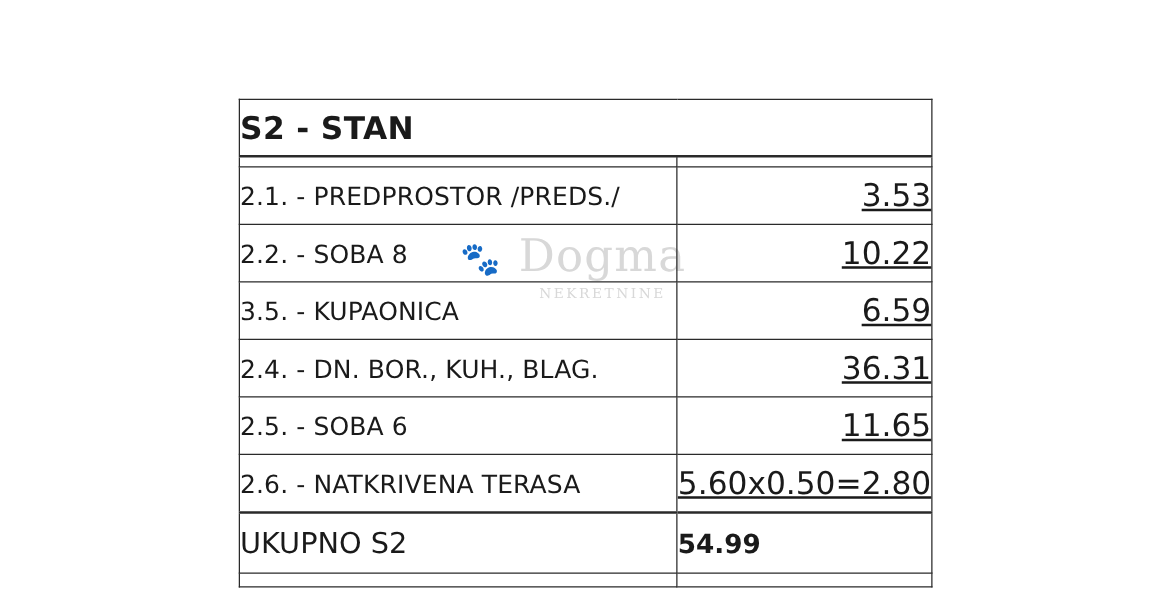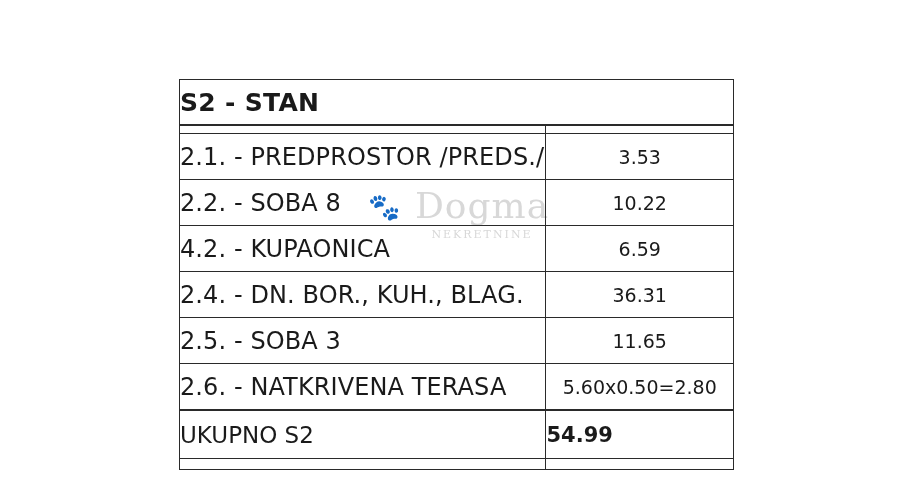--- a/index.html
+++ b/index.html
@@ -54,21 +54,21 @@
   .watermark .wm-paw {
     position: absolute;
     left: -14px;
     top: 6px;
     font-size: 26px;
     color: #dedede;
   }
 
   .table-wrap {
     position: absolute;
-    left: 179px;
+    left: 191px;
     top: 79px;
     width: 555px;
     z-index: 2;
   }
 
   table.area-table {
     border-collapse: collapse;
     width: 555px;
     background: transparent;
   }
@@ -95,28 +95,29 @@
     height: 7px;
     border-top: none;
     border-bottom: 1px solid #2a2a2a;
   }
   tr.spacer-row td.no-line {
     border-top: none;
   }
 
   tr.item-row td {
     height: 45px;
-    font-size: 24px;
+    font-size: 20px;
   }
   tr.item-row td.label {
     letter-spacing: 0.1px;
   }
   tr.item-row td.value {
-    text-align: center;
-    font-size: 19px;
+    text-align: right;
+    font-size: 25px;
+    text-decoration: underline;
   }
 
   tr.total-row td {
     height: 47px;
     font-size: 23px;
     font-weight: normal;
     border-top-width: 2px;
   }
   tr.total-row td.value {
     text-align: left;
@@ -156,29 +157,29 @@
 
         <tr class="item-row">
           <td class="col-label label cell-pad-left">2.1. - PREDPROSTOR /PREDS./</td>
           <td class="col-value value">3.53</td>
         </tr>
         <tr class="item-row">
           <td class="col-label label cell-pad-left">2.2. - SOBA 8</td>
           <td class="col-value value">10.22</td>
         </tr>
         <tr class="item-row">
-          <td class="col-label label cell-pad-left">4.2. - KUPAONICA</td>
+          <td class="col-label label cell-pad-left">3.5. - KUPAONICA</td>
           <td class="col-value value">6.59</td>
         </tr>
         <tr class="item-row">
           <td class="col-label label cell-pad-left">2.4. - DN. BOR., KUH., BLAG.</td>
           <td class="col-value value">36.31</td>
         </tr>
         <tr class="item-row">
-          <td class="col-label label cell-pad-left">2.5. - SOBA 3</td>
+          <td class="col-label label cell-pad-left">2.5. - SOBA 6</td>
           <td class="col-value value">11.65</td>
         </tr>
         <tr class="item-row">
           <td class="col-label label cell-pad-left">2.6. - NATKRIVENA TERASA</td>
           <td class="col-value value">5.60x0.50=2.80</td>
         </tr>
 
         <tr class="total-row">
           <td class="col-label cell-pad-left">UKUPNO S2</td>
           <td class="col-value value">54.99</td>

